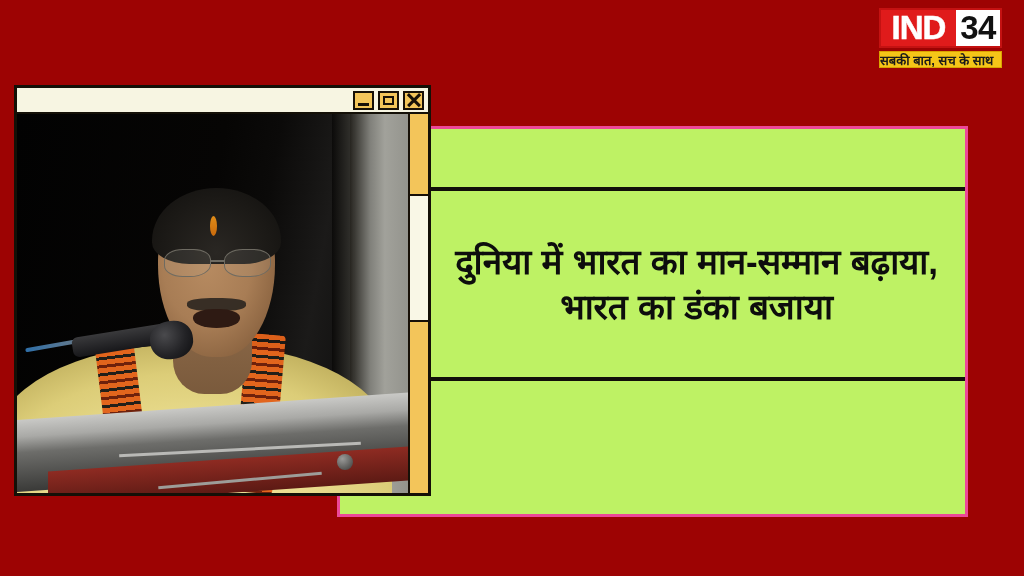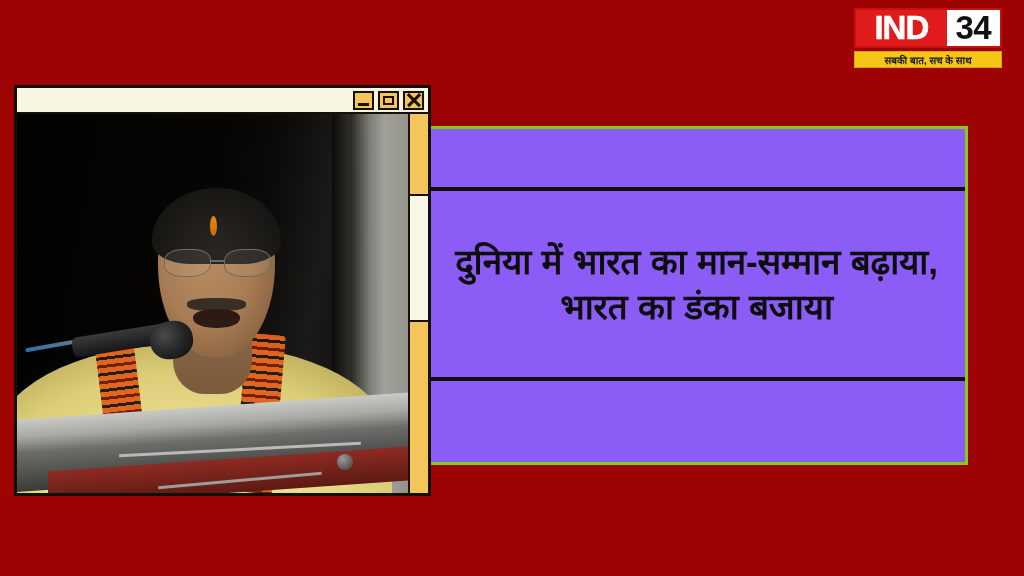--- a/index.html
+++ b/index.html
@@ -6,21 +6,21 @@
   html,body { width:1024px; height:576px; overflow:hidden; }
   body {
     position:relative;
     background:#9d0303;
     font-family:"Liberation Sans", sans-serif;
   }
 
   
   .logo-wrap{
     position:absolute; top:8px; right:22px;
-    width:148px; height:62px;
+    width:123px; height:62px;
     display:flex; flex-direction:column; align-items:stretch;
   }
   .logo-main{
     display:flex; height:40px; width:100%;
     border:2px solid #c41212;
   }
   .logo-ind{
     flex:0 0 63%;
     background:#e01b1b;
     color:#ffffff;
@@ -41,37 +41,36 @@
     line-height:36px;
     text-align:center;
     letter-spacing:-0.5px;
     font-family:"Liberation Sans", sans-serif;
   }
   .logo-tagline{
     margin-top:3px;
     height:17px;
     background:#f5c518;
     color:#1a1a1a;
-    font-size:10px;
+    font-size:13px;
     font-weight:bold;
     line-height:17px;
-    text-align:center;
     border:1px solid #d9a400;
     font-family:"Liberation Sans", sans-serif;
     white-space:nowrap;
     overflow:hidden;
   }
 
   
   .text-panel{
     position:absolute;
     left:337px; top:126px;
-    width:631px; height:339px;
-    background:#8b5cf6;
-    border:3px solid #84cc16;
+    width:631px; height:391px;
+    background:#bef264;
+    border:3px solid #ec4899;
     z-index:1;
   }
   .panel-row{
     width:100%;
     position:relative;
   }
   .panel-row.top{ height:62px; border-bottom:4px solid #120f0a; }
   .panel-row.mid{ height:190px; border-bottom:4px solid #120f0a;
       display:flex; align-items:center; justify-content:center; }
   .panel-row.bottom{ height:129px; }

